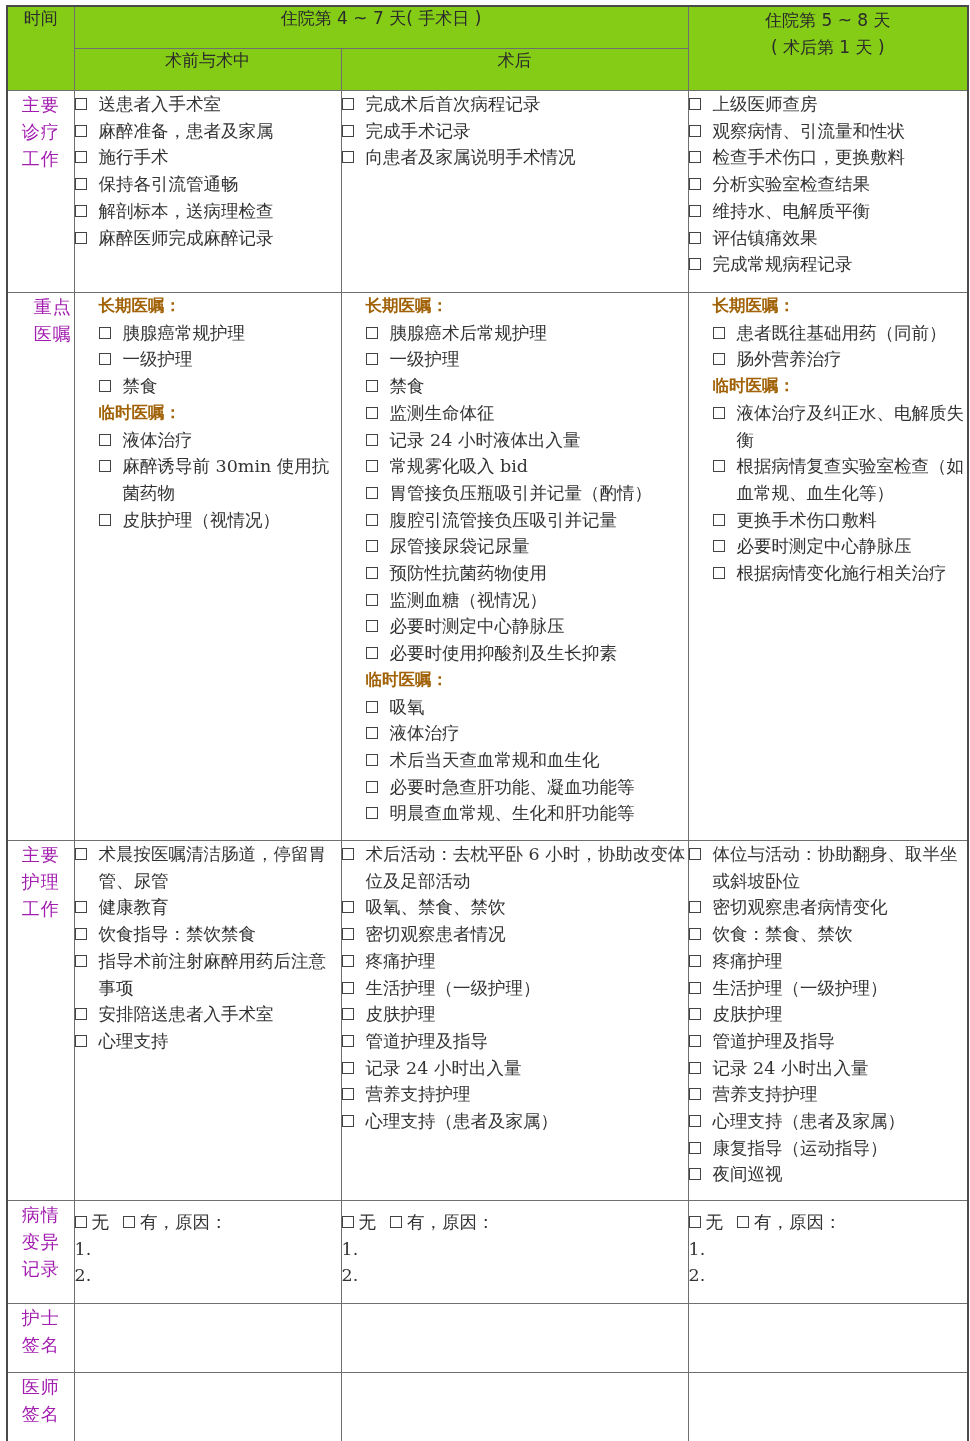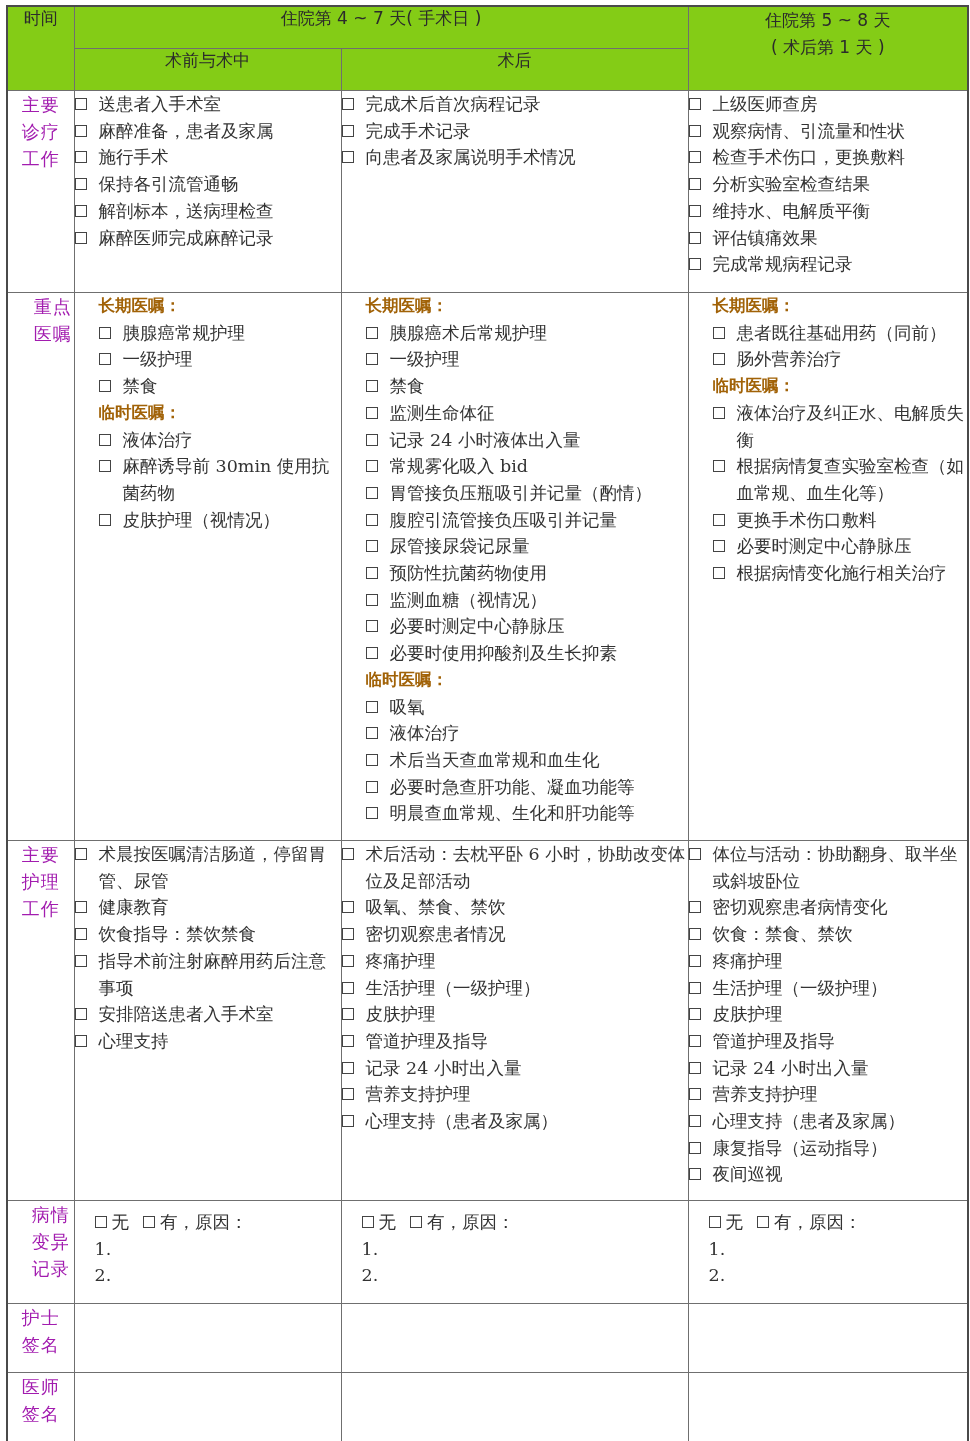--- a/index.html
+++ b/index.html
@@ -102,21 +102,21 @@
     top: 7px;
     width: 12px;
     height: 12px;
     border: 1.3px solid #444;
     box-sizing: border-box;
   }
 
   tr.r-diag td { height: 201px; }
   tr.r-orders td { height: 547px; padding-left: 24px; }
   tr.r-nursing td { height: 359px; }
-  tr.r-variance td { height: 94px; padding-left: 20px; }
+  tr.r-variance td { height: 94px; }
   tr.r-nurse-sign td { height: 68px; }
   tr.r-doctor-sign td { height: 68px; }
 
   td.cell.variance { padding-top: 8px; margin-top: 44px; }
 
   
   .watermark {
     position: absolute;
     left: 95px;
     top: 660px;

